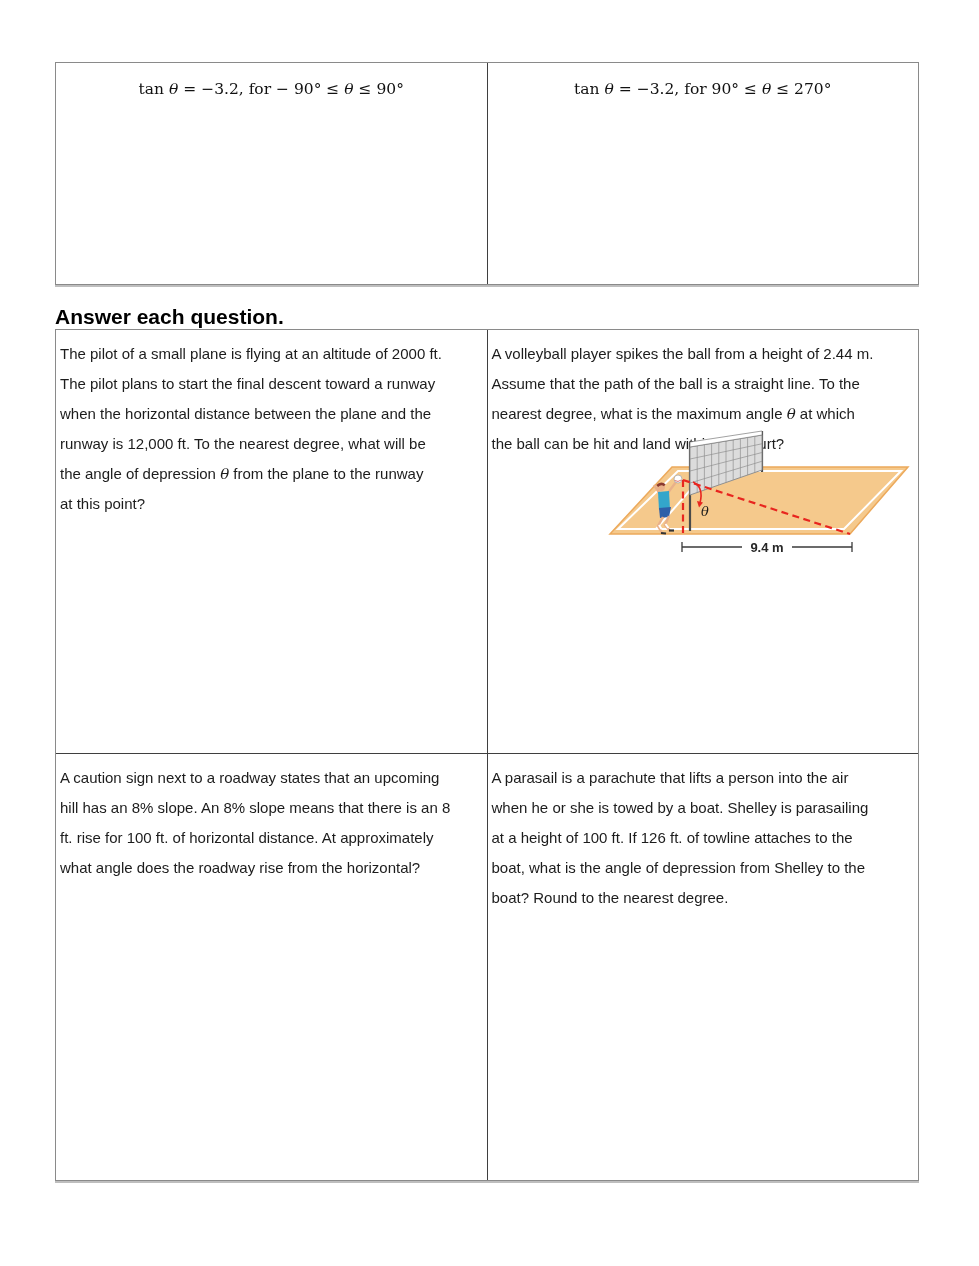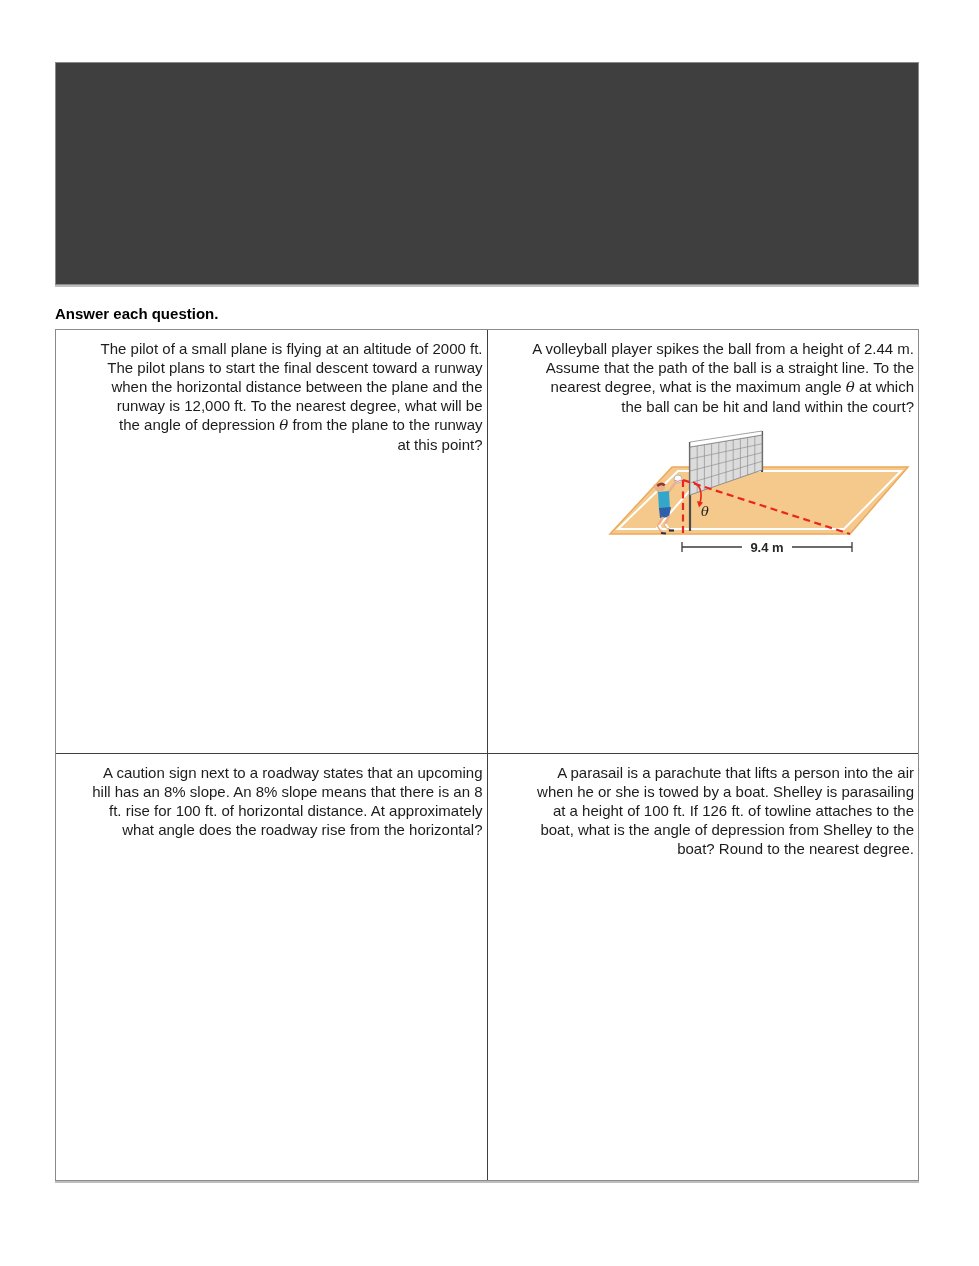--- a/index.html
+++ b/index.html
@@ -22,43 +22,49 @@
     grid-template-columns:1fr 1fr;
   }
   .eq-cell {
     padding-top:17px; text-align:center;
     font-family:"DejaVu Serif", serif;
     font-size:15.5px; color:#111111;
   }
   .mvar { font-style:italic; }
   #answer-header {
     position:absolute; left:55px; top:305px;
-    font-size:15px; font-weight:700; color:#000000;
+    font-size:21px; font-weight:700; color:#000000;
   }
   #q-table {
     left:55px; top:329px; width:862px; height:850px;
     grid-template-columns:1fr 1fr;
     grid-template-rows:423px 1fr;
   }
   .q-cell {
     position:relative;
     padding:9px 4px 0 4px;
-    text-align:right;
-    font-size:15px; line-height:19px;
+    text-align:left;
+    font-size:15px; line-height:30px;
   }
   .qtext { white-space:pre-line; }
   .qvar { font-family:"DejaVu Serif", serif; font-style:italic; }
   #vb-figure { position:absolute; left:116px; top:99px; }
   .theta  { font-family:"DejaVu Serif", serif; font-style:italic; font-size:13px; fill:#1a1a1a; }
   .dimlbl { font-family:"Liberation Sans", sans-serif; font-weight:bold; font-size:13px; fill:#262626; text-anchor:middle; }
 </style>
 </head>
 <body>
 
 <div id="eq-table" class="tbl">
+  <div class="cell eq-cell">
+    <div><span>tan </span><span class="mvar">θ</span><span> = −3.2, for − 90° ≤ </span><span class="mvar">θ</span><span> ≤ 90°</span></div>
+  </div>
+  <div class="cell eq-cell">
+    <div><span>tan </span><span class="mvar">θ</span><span> = −3.2, for 90° ≤ </span><span class="mvar">θ</span><span> ≤ 270°</span></div>
+  </div>
 </div>
 
 <div id="answer-header">Answer each question.</div>
 
 <div id="q-table" class="tbl">
 
   <div class="cell q-cell">
     <div class="qtext"><span>The pilot of a small plane is flying at an altitude of 2000 ft.
 The pilot plans to start the final descent toward a runway
 when the horizontal distance between the plane and the

